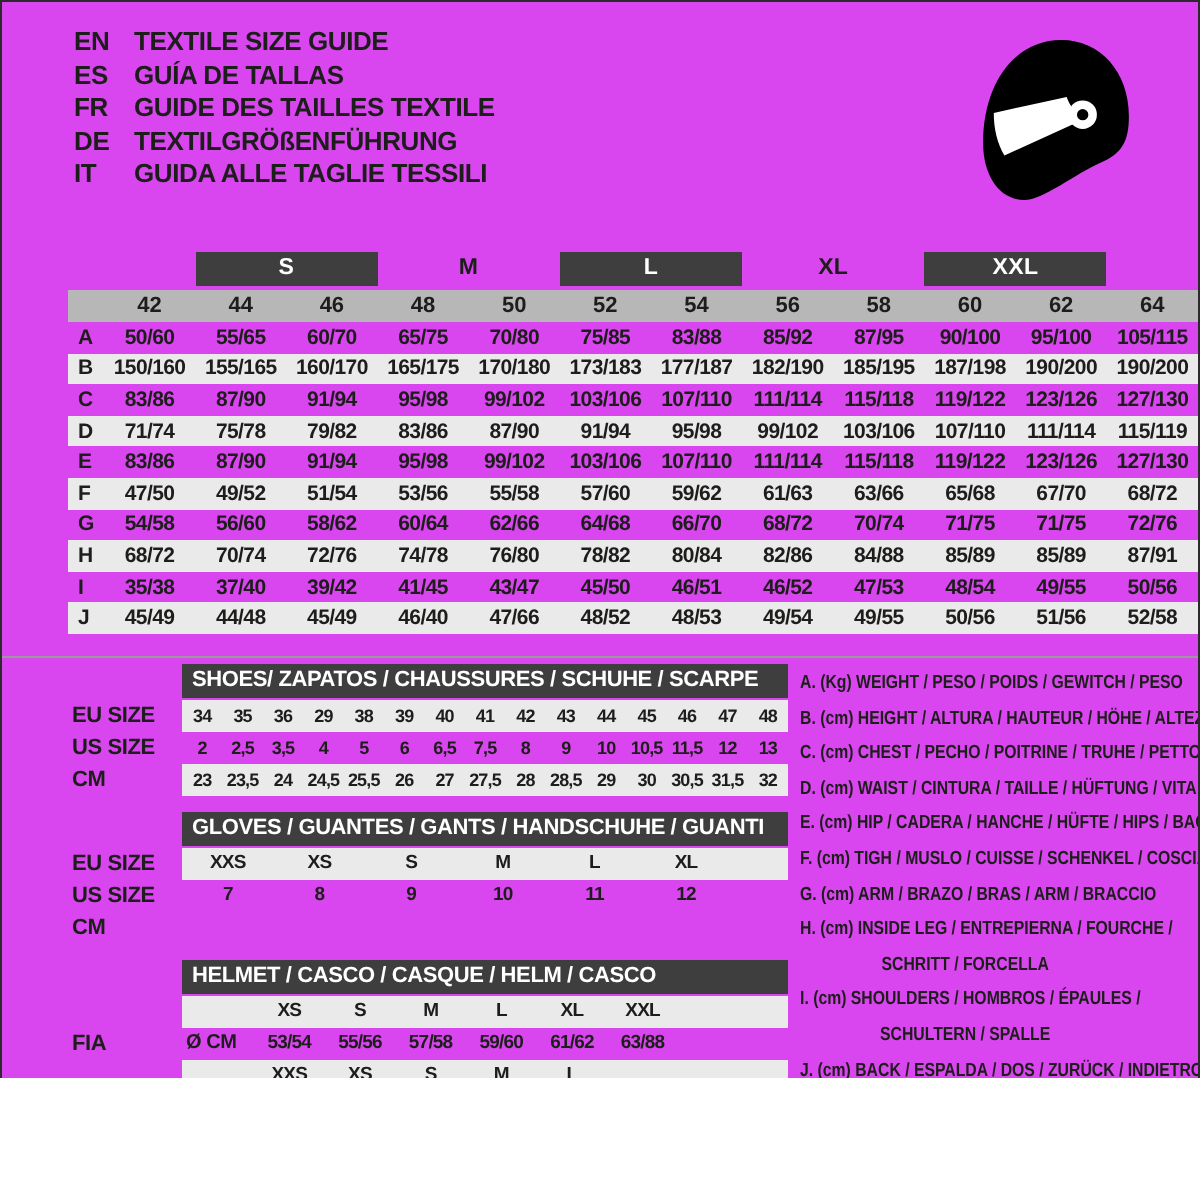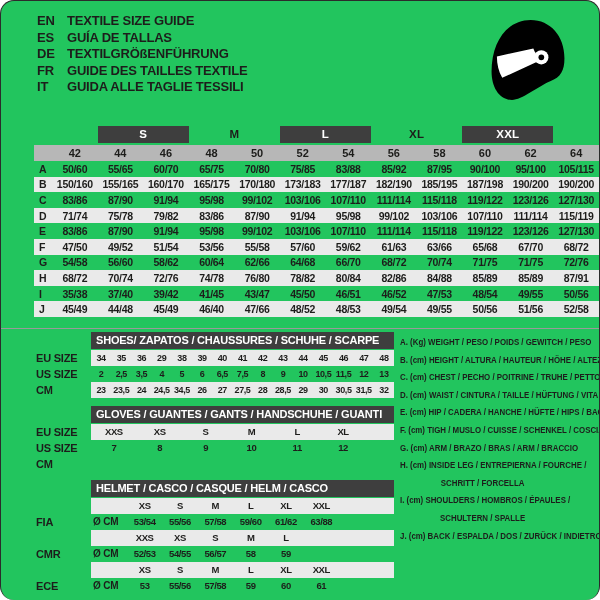--- a/index.html
+++ b/index.html
@@ -1,20 +1,20 @@
 <!DOCTYPE html>
 <html><head>
 <meta charset="utf-8">
 <style>
   html,body{margin:0;padding:0;}
   #page{
-    position:relative;width:600px;height:600px;background:#22c55e;
+    position:relative;width:600px;height:539px;background:#d946ef;
     font-family:"Liberation Sans",sans-serif;color:#1d1d1b;
     border-top:1px solid #2b2b2b;border-left:1px solid #2b2b2b;border-right:1px solid #2b2b2b;
-    box-sizing:border-box;overflow:hidden;border-radius:14px;
+    box-sizing:border-box;overflow:hidden;
   }
   
   #langs{position:absolute;left:36px;top:12px;}
   .lang{display:flex;line-height:16.5px;font-size:13px;font-weight:bold;letter-spacing:-0.2px;}
   .lang .code{width:30px;}
   
   #helmet-icon{position:absolute;left:487px;top:16px;}
   
   #main-table{position:absolute;left:33px;top:125px;width:565px;border-collapse:collapse;table-layout:fixed;}
   #main-table td,#main-table th{padding:0;text-align:center;font-weight:bold;overflow:hidden;white-space:nowrap;}
@@ -55,26 +55,26 @@
   <div id="langs">
       <div class="lang">
         <span class="code">EN</span>
         <span class="ltext">TEXTILE SIZE GUIDE</span>
       </div>
       <div class="lang">
         <span class="code">ES</span>
         <span class="ltext">GUÍA DE TALLAS</span>
       </div>
       <div class="lang">
+        <span class="code">FR</span>
+        <span class="ltext">GUIDE DES TAILLES TEXTILE</span>
+      </div>
+      <div class="lang">
         <span class="code">DE</span>
         <span class="ltext">TEXTILGRÖßENFÜHRUNG</span>
-      </div>
-      <div class="lang">
-        <span class="code">FR</span>
-        <span class="ltext">GUIDE DES TAILLES TEXTILE</span>
       </div>
       <div class="lang">
         <span class="code">IT</span>
         <span class="ltext">GUIDA ALLE TAGLIE TESSILI</span>
       </div>
     </div>
 
   <div id="helmet-icon">
     <svg viewBox="0 0 90 96" width="80" height="86" aria-hidden="true">
       <path d="M48 3 C70 3 86 21 86 46 C86 60 82 67 70 72 C56 78 38 93 27 93 C13 93 4 79 4 61 C4 27 22 3 48 3 Z" fill="#000"></path>
@@ -341,21 +341,21 @@
               <div class="cell">13</div>
             </div>
           </div>
           <div class="trow">
             <div class="lbl">CM</div>
             <div class="cells shaded-bg">
               <div class="cell">23</div>
               <div class="cell">23,5</div>
               <div class="cell">24</div>
               <div class="cell">24,5</div>
-              <div class="cell">34,5</div>
+              <div class="cell">25,5</div>
               <div class="cell">26</div>
               <div class="cell">27</div>
               <div class="cell">27,5</div>
               <div class="cell">28</div>
               <div class="cell">28,5</div>
               <div class="cell">29</div>
               <div class="cell">30</div>
               <div class="cell">30,5</div>
               <div class="cell">31,5</div>
               <div class="cell">32</div>

